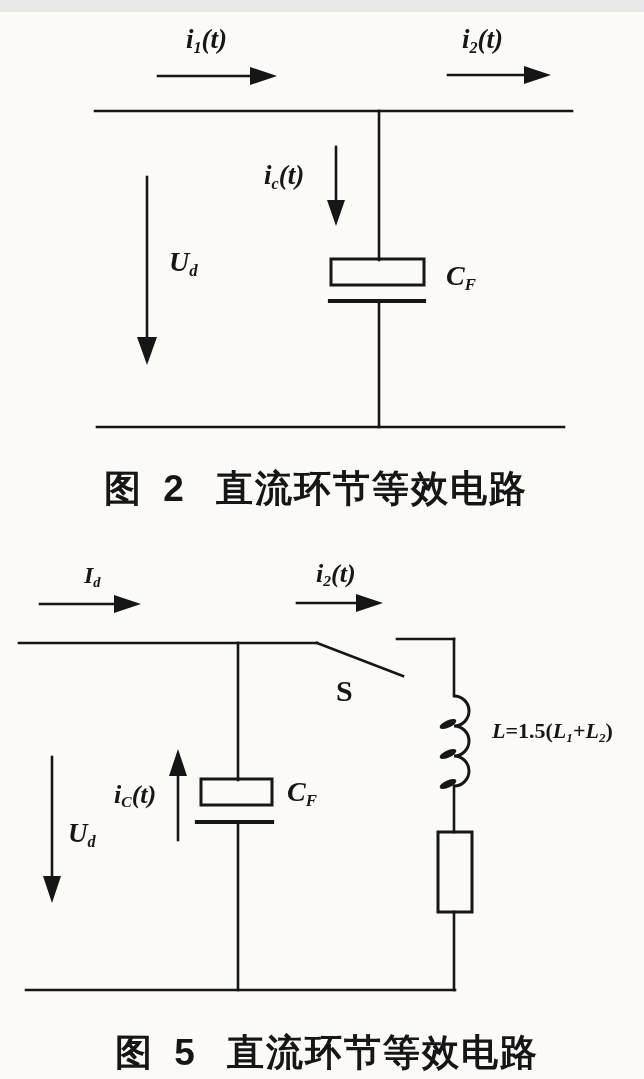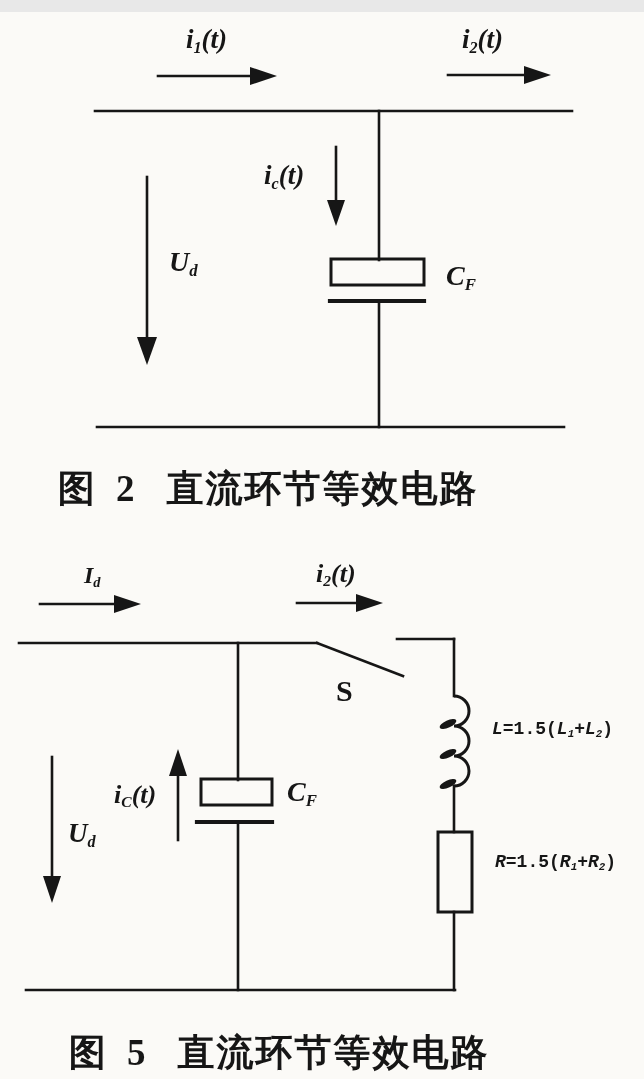--- a/index.html
+++ b/index.html
@@ -15,28 +15,29 @@
   .thick { stroke-width:4.2; }
   .comp  { stroke:var(--ink); stroke-width:3; fill:none; }
   .head  { fill:var(--ink); stroke:none; }
   .leaf  { fill:var(--ink); stroke:none; }
   .lbl {
     position:absolute; color:var(--ink); line-height:1; white-space:nowrap;
     font-family:"Liberation Serif","DejaVu Serif",serif;
     font-style:italic; font-weight:600; font-size:27px;
   }
   .lbl sub { font-size:60%; font-weight:600; line-height:0; vertical-align:baseline; position:relative; top:0.28em; }
-  .eq { font-size:18px;font-family:Liberation Mono, monospace; }
+  .eq { font-size:22px; }
   .eq .up { font-style:normal; }
   .s-lbl { font-style:normal; font-size:30px; }
   .caption {
     position:absolute; left:0; width:536px; text-align:center;
-    font-family:Liberation Serif, serif;
+    font-family:Liberation Sans, sans-serif;
     font-weight:bold; font-style:normal; font-size:37px; color:var(--ink);
     letter-spacing:2px;
+    padding-left:48px;
   }
   .caption .num { margin-right:26px; letter-spacing:6px; }
 </style>
 </head>
 <body>
 
 <div id="page">
 
   <svg width="644" height="1079" viewBox="0 0 644 1079">
 
@@ -112,21 +113,20 @@
   <div class="caption" style="top:452px;"><span class="num">图 2</span><span>直流环节等效电路</span></div>
 
   <span class="lbl" style="left:84px; top:551px; font-size:24px;"><span>I</span><sub>d</sub></span>
 
   <span class="lbl" style="left:316px; top:549px; font-size:26px;"><span>i</span><sub>2</sub><span>(t)</span></span>
 
   <span class="lbl s-lbl" style="left:336px; top:664px;">S</span>
 
   <span class="lbl eq" style="left:492px; top:708px;"><span>L</span><span class="up">=1.5(</span><span>L</span><sub>1</sub><span class="up">+</span><span>L</span><sub>2</sub><span class="up">)</span></span>
 
-  <span class="lbl eq" style="left:495px; top:841px;"><span>R</span><span class="up">=1.5(</span><span>R</span><sub>1</sub><span class="up">+</span><span>R</span><sub>2</sub><span class="up">)</span></span>
 
   <span class="lbl" style="left:114px; top:770px; font-size:26px;"><span>i</span><sub>C</sub><span>(t)</span></span>
 
   <span class="lbl" style="left:287px; top:766px; font-size:28px;"><span>C</span><sub>F</sub></span>
 
   <span class="lbl" style="left:68px; top:808px; font-size:27px;"><span>U</span><sub>d</sub></span>
 
   <div class="caption" style="top:1016px; transform:translateX(11px);"><span class="num">图 5</span><span>直流环节等效电路</span></div>
 
 </div>

